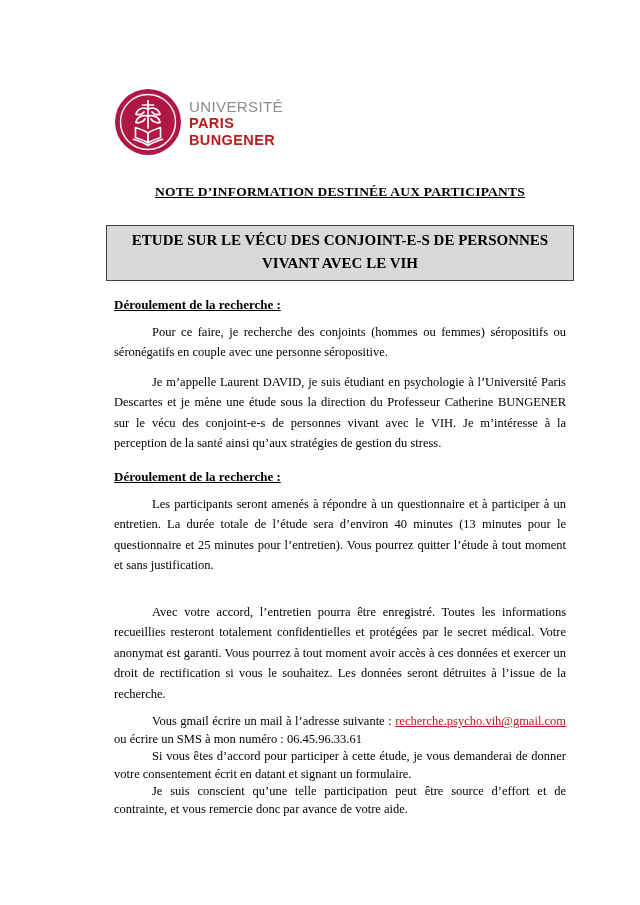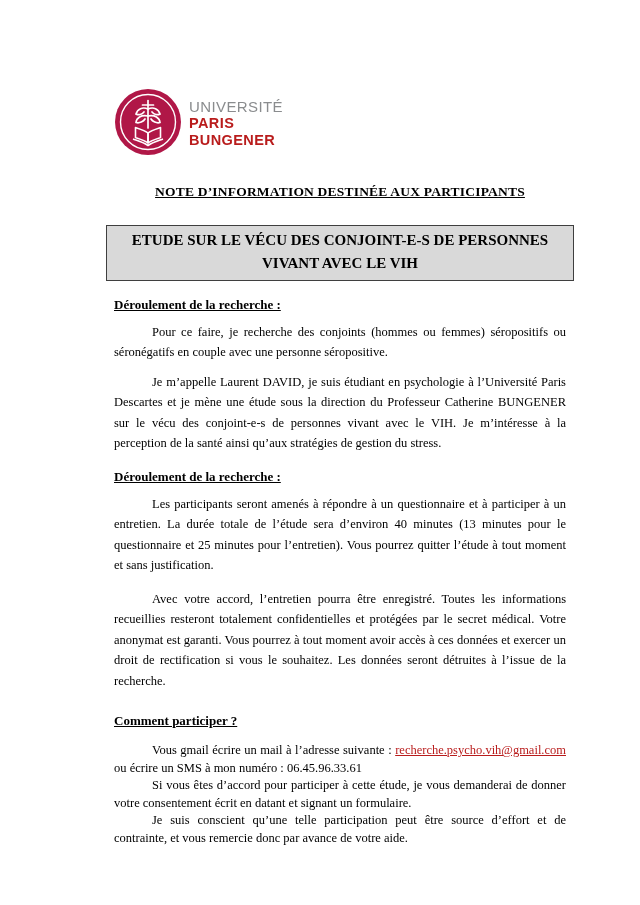--- a/index.html
+++ b/index.html
@@ -52,21 +52,21 @@
   }
   section.sec-2 h2.sec-heading { margin-top:15px; }
   section.sec-3 h2.sec-heading { margin-top:22px; margin-bottom:13px; }
   p.body-par {
     font-size:12.5px;
     line-height:20.5px;
     text-align:justify;
     text-indent:38px;
     margin:0 0 9px;
   }
-  section.sec-2 p.last { margin-top:13px; }
+  section.sec-2 p.last { margin-top:26px; }
   section.sec-3 p.body-par { line-height:17.5px; margin:0; }
   a.email-link { color:#b91c1c; text-decoration:underline; cursor:pointer; }
 </style>
 </head>
 <body>
 
 <div class="page">
 
   <div class="header">
     <div class="logo">
@@ -109,19 +109,18 @@
     <p class="body-par">Je m’appelle Laurent DAVID, je suis étudiant en psychologie à l’Université Paris Descartes et je mène une étude sous la direction du Professeur Catherine BUNGENER sur le vécu des conjoint-e-s de personnes vivant avec le VIH. Je m’intéresse à la perception de la santé ainsi qu’aux stratégies de gestion du stress.</p>
   </section>
 
   <section class="sec-2">
     <h2 class="sec-heading">Déroulement de la recherche :</h2>
     <p class="body-par">Les participants seront amenés à répondre à un questionnaire et à participer à un entretien. La durée totale de l’étude sera d’environ 40 minutes (13 minutes pour le questionnaire et 25 minutes pour l’entretien). Vous pourrez quitter l’étude à tout moment et sans justification.</p>
     <p class="body-par last">Avec votre accord, l’entretien pourra être enregistré. Toutes les informations recueillies resteront totalement confidentielles et protégées par le secret médical. Votre anonymat est garanti. Vous pourrez à tout moment avoir accès à ces données et exercer un droit de rectification si vous le souhaitez. Les données seront détruites à l’issue de la recherche.</p>
   </section>
 
   <section class="sec-3">
-    <h2 class="sec-heading">Comment participer ?</h2>
     <p class="body-par"><span>Vous gmail écrire un mail à l’adresse suivante : </span><a class="email-link">recherche.psycho.vih@gmail.com</a><span> ou écrire un SMS à mon numéro : 06.45.96.33.61</span></p>
     <p class="body-par">Si vous êtes d’accord pour participer à cette étude, je vous demanderai de donner votre consentement écrit en datant et signant un formulaire.</p>
     <p class="body-par">Je suis conscient qu’une telle participation peut être source d’effort et de contrainte, et vous remercie donc par avance de votre aide.</p>
   </section>
 
 </div>
 
 </body></html>

